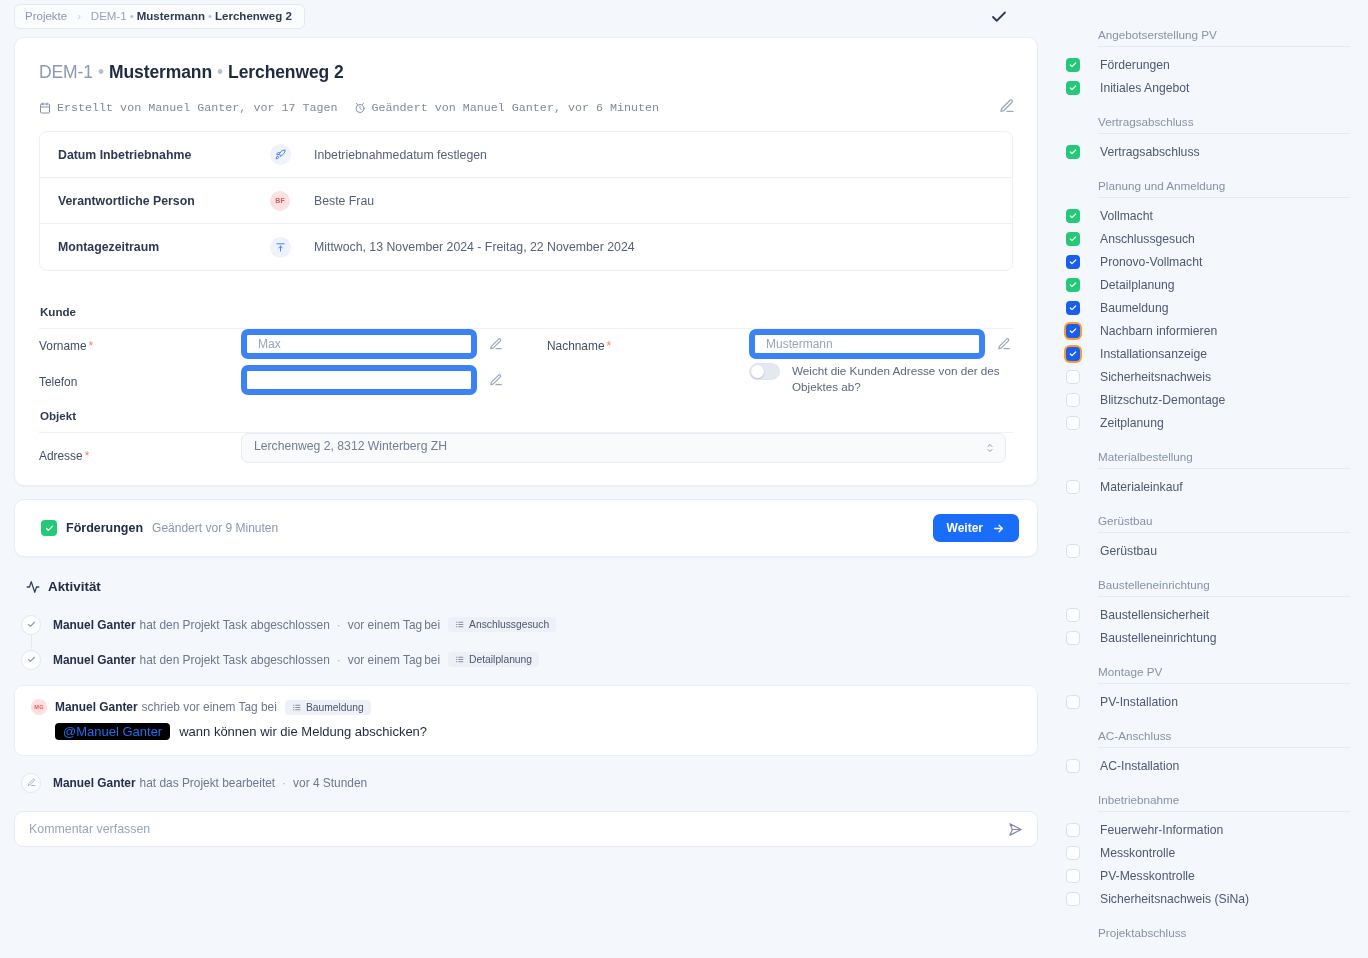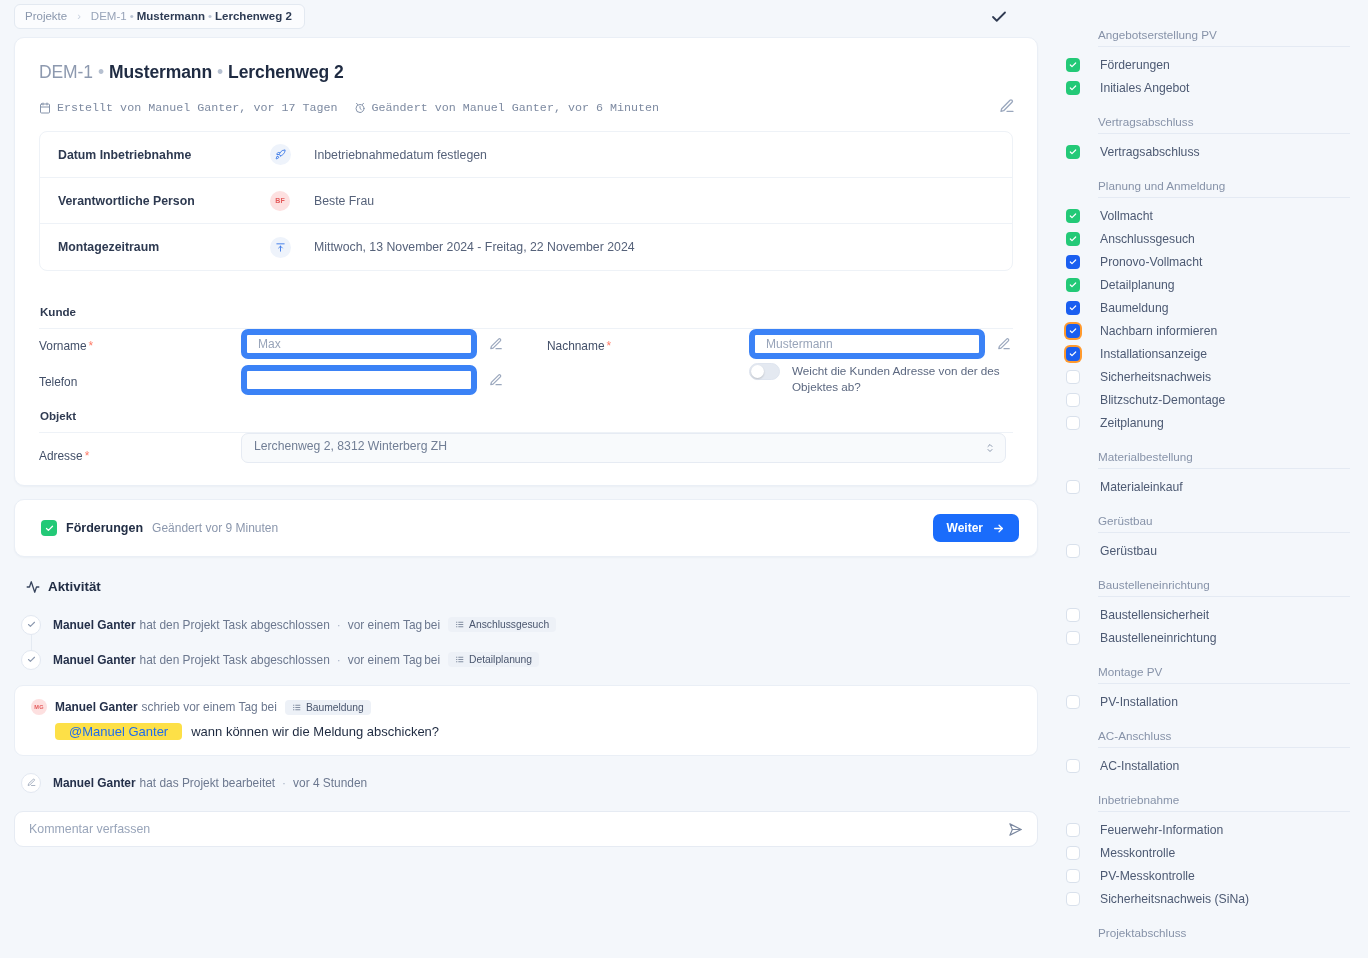--- a/index.html
+++ b/index.html
@@ -168,21 +168,21 @@
     padding: 13px 16px 15px 16px; position: relative;
   }
   .cc-head { display: flex; align-items: center; font-size: 11.9px; color: #6c788f; }
   .cc-head .who { font-weight: 700; color: #24304a; margin-right: 4px; }
   .cc-av {
     width: 16px; height: 16px; border-radius: 50%; background: #fde0e0; color: #e45b5b;
     font-size: 5.6px; font-weight: 700; display: flex; align-items: center; justify-content: center;
     margin-right: 8px; flex: none; letter-spacing: .2px;
   }
   .cc-body { margin: 8px 0 0 24px; font-size: 13px; color: #1e2a40; display: flex; align-items: center; gap: 9px; }
-  .mention { background: #fde047; color: #1f6dec; border-radius: 4px; padding: 1px 14px; }
+  .mention { background: #000000; color: #1f6dec; border-radius: 4px; padding: 1px 8px; }
 
   .comment-box {
     margin: 11px 14px 0 14px; background: #fff;
     border: 1px solid #e6ebf3; border-radius: 9px;
     height: 36px; display: flex; align-items: center;
     padding: 0 14px; justify-content: space-between;
   }
   .comment-box input {
     border: none; outline: none; font-family: inherit; font-size: 12.4px;
     color: #46536c; width: 92%; background: transparent;

